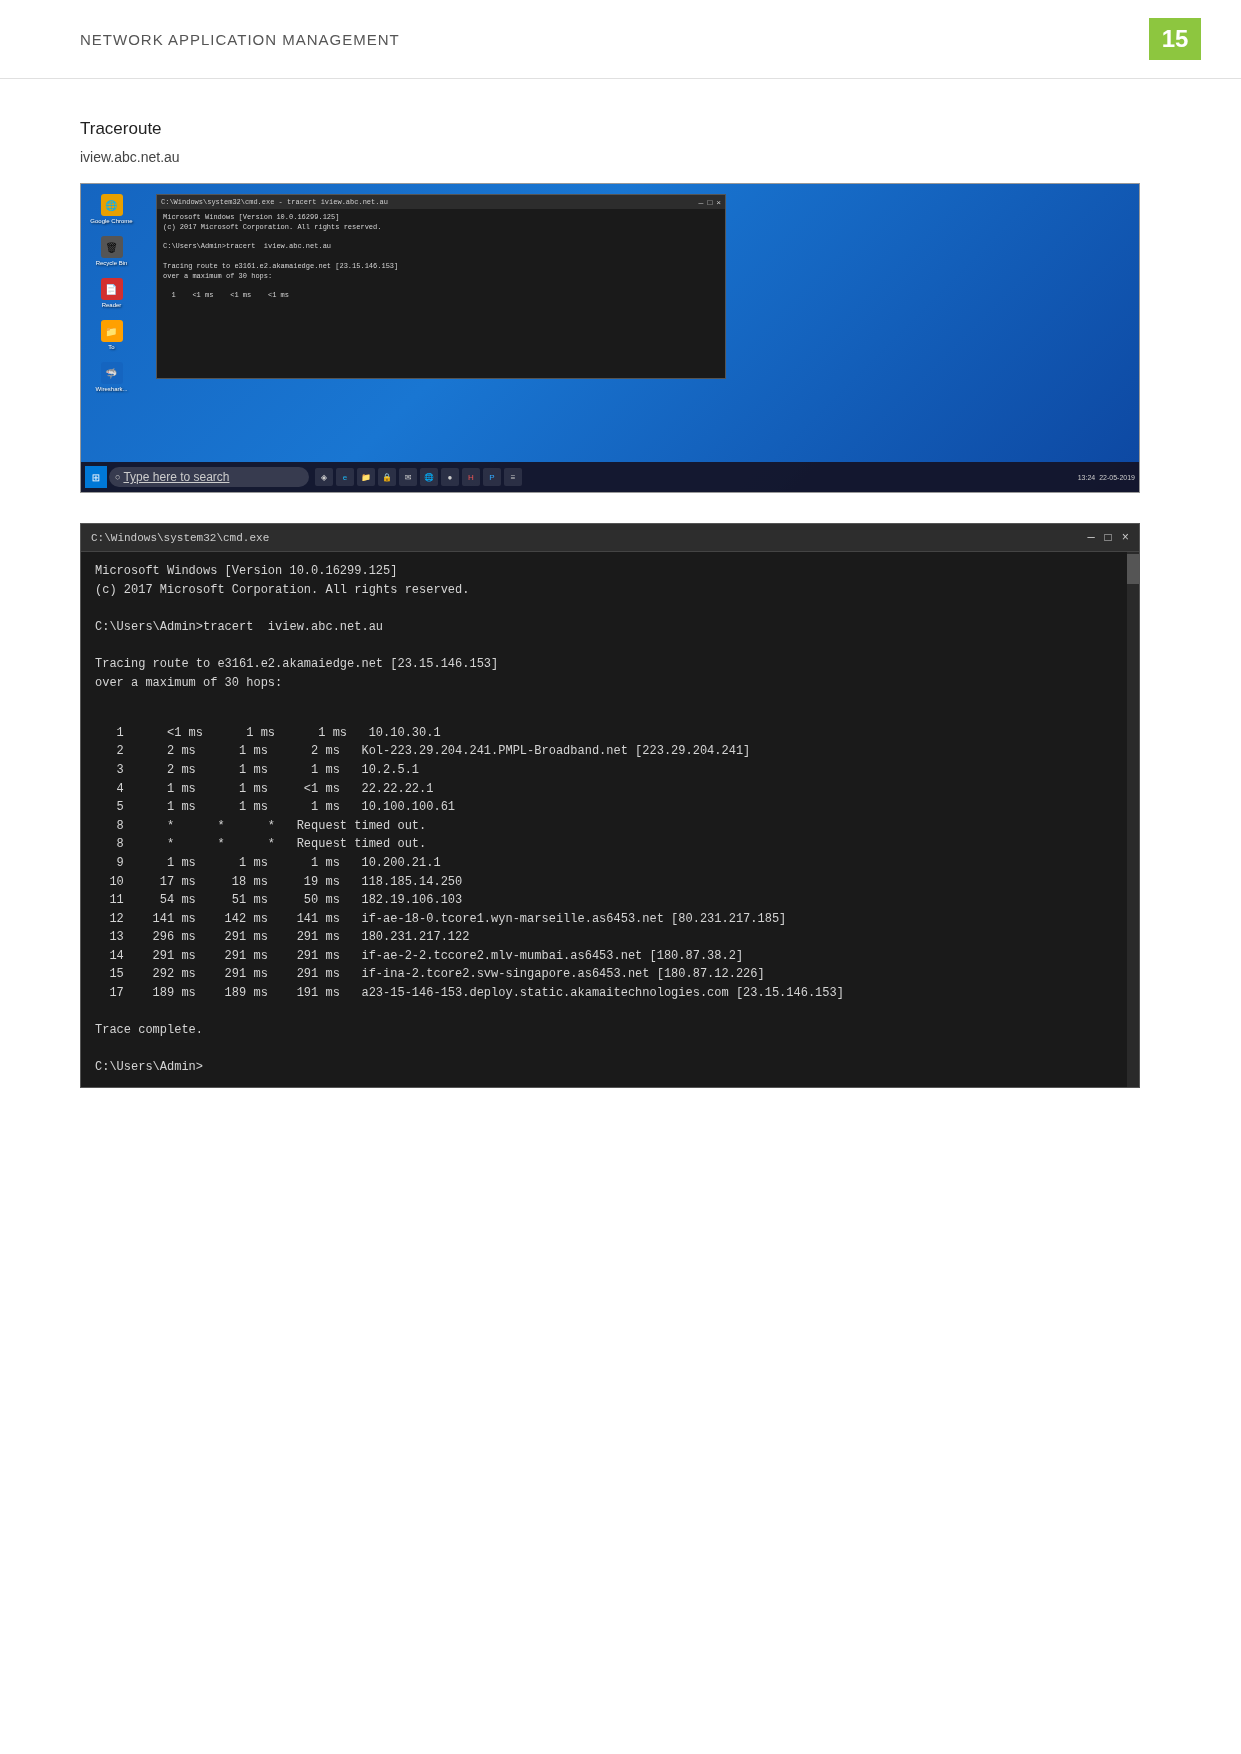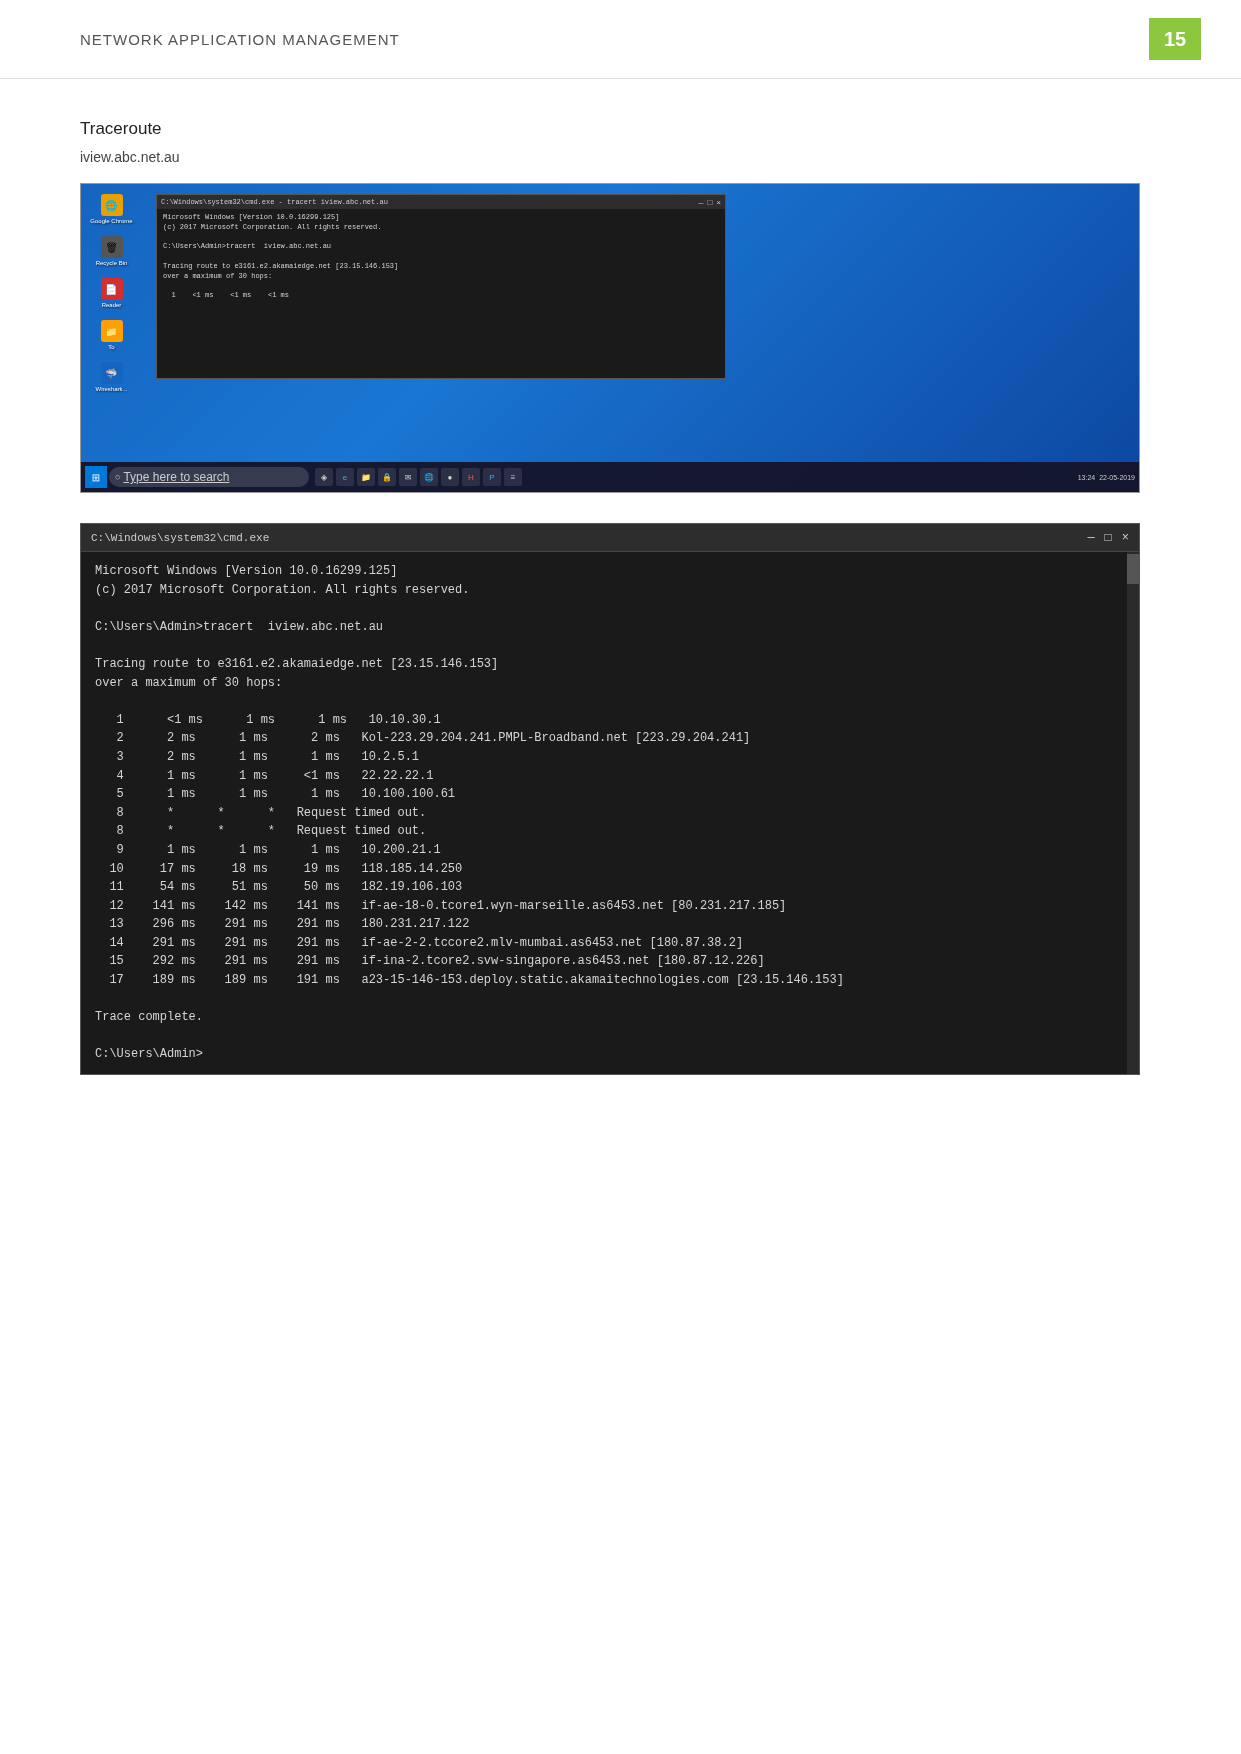--- a/index.html
+++ b/index.html
@@ -22,21 +22,21 @@
     .page-title-text {
       font-size: 15px;
       font-weight: normal;
       color: #555;
       letter-spacing: 1px;
       text-transform: uppercase;
     }
     .page-number-badge {
       background: #8dc63f;
       color: white;
-      font-size: 20px;
+      font-size: 24px;
       font-weight: bold;
       width: 52px;
       height: 42px;
       display: flex;
       align-items: center;
       justify-content: center;
     }
 
     
     .main-content {
@@ -347,21 +347,21 @@
       <div class="terminal-line">Microsoft Windows [Version 10.0.16299.125]</div>
       <div class="terminal-line">(c) 2017 Microsoft Corporation. All rights reserved.</div>
       <div class="terminal-line">&nbsp;</div>
       <div class="terminal-line">C:\Users\Admin&gt;tracert  iview.abc.net.au</div>
       <div class="terminal-line">&nbsp;</div>
       <div class="terminal-line">Tracing route to e3161.e2.akamaiedge.net [23.15.146.153]</div>
       <div class="terminal-line">over a maximum of 30 hops:</div>
       <div class="terminal-line">&nbsp;</div>
 
       <div id="hop-rows">
-          <div class="terminal-line" style="white-space: pre;">   1      &lt;1 ms      1 ms      1 ms   10.10.30.1</div>
+          <div class="terminal-line" style="white-space: pre; margin-top: 13px;">   1      &lt;1 ms      1 ms      1 ms   10.10.30.1</div>
           <div class="terminal-line" style="white-space: pre;">   2      2 ms      1 ms      2 ms   Kol-223.29.204.241.PMPL-Broadband.net [223.29.204.241]</div>
           <div class="terminal-line" style="white-space: pre;">   3      2 ms      1 ms      1 ms   10.2.5.1</div>
           <div class="terminal-line" style="white-space: pre;">   4      1 ms      1 ms     &lt;1 ms   22.22.22.1</div>
           <div class="terminal-line" style="white-space: pre;">   5      1 ms      1 ms      1 ms   10.100.100.61</div>
           <div class="terminal-line" style="white-space: pre;">   8      *      *      *   Request timed out.</div>
           <div class="terminal-line" style="white-space: pre;">   8      *      *      *   Request timed out.</div>
           <div class="terminal-line" style="white-space: pre;">   9      1 ms      1 ms      1 ms   10.200.21.1</div>
           <div class="terminal-line" style="white-space: pre;">  10     17 ms     18 ms     19 ms   118.185.14.250</div>
           <div class="terminal-line" style="white-space: pre;">  11     54 ms     51 ms     50 ms   182.19.106.103</div>
           <div class="terminal-line" style="white-space: pre;">  12    141 ms    142 ms    141 ms   if-ae-18-0.tcore1.wyn-marseille.as6453.net [80.231.217.185]</div>

